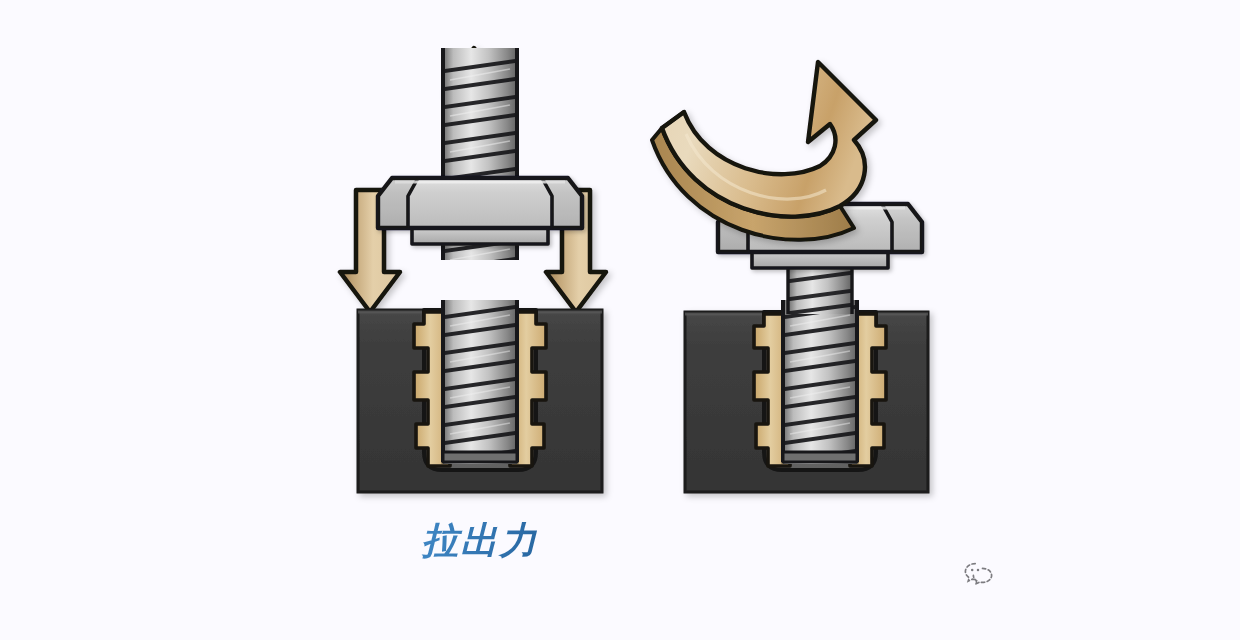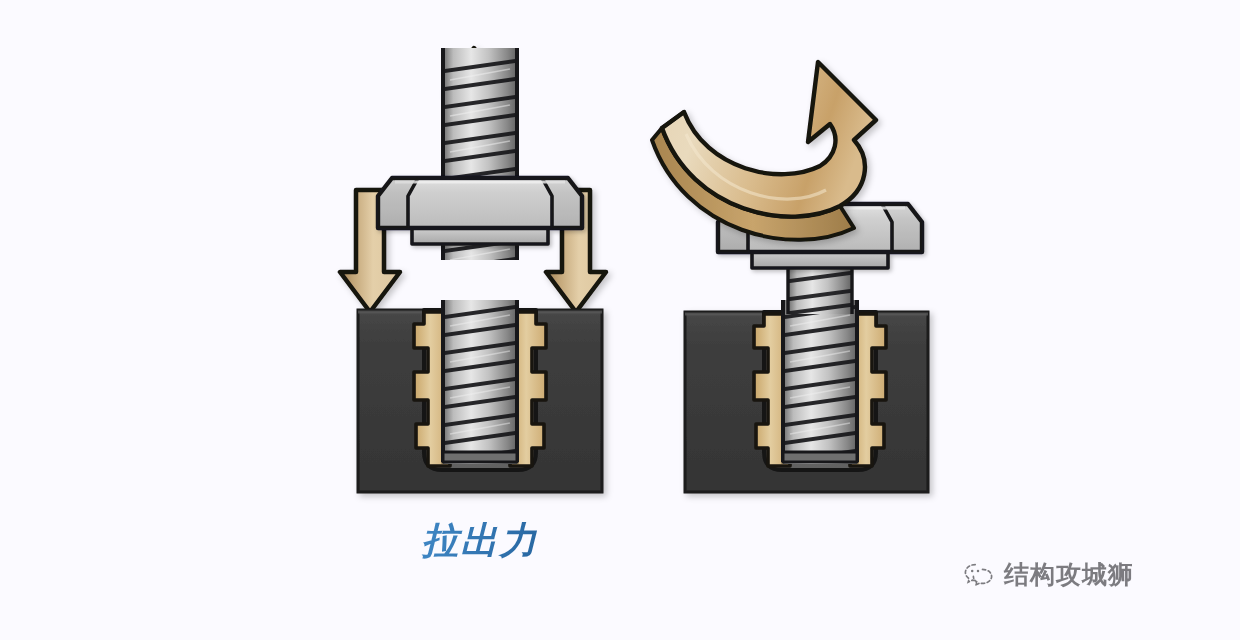--- a/index.html
+++ b/index.html
@@ -376,16 +376,15 @@
 
   <div id="watermark">
     <svg class="wm-logo" viewBox="0 0 32 32">
       <g fill="none" stroke="#2f2f33" stroke-width="1.7" stroke-linecap="round">
         <path d="M 13.2 5.6 C 7.6 5.6 3.4 9.3 3.4 13.6 C 3.4 16.1 4.9 18.3 7.2 19.7 L 6.2 23.2 L 10.2 21.2 C 11.2 21.4 12.2 21.5 13.2 21.5" stroke-dasharray="3.2 2.6"></path>
         <path d="M 20.5 10.4 C 25.8 10.4 29.6 13.6 29.6 17.4 C 29.6 21.2 25.8 24.4 20.5 24.4 C 19.4 24.4 18.4 24.3 17.5 24.1 L 13.6 26 L 14.6 22.7 C 12.4 21.4 11.4 19.5 11.4 17.4" stroke-dasharray="3.2 2.6"></path>
       </g>
       <circle cx="10.2" cy="12.0" r="1.25" fill="#2f2f33"></circle>
       <circle cx="16.0" cy="12.0" r="1.25" fill="#2f2f33"></circle>
     </svg>
-    <span class="wm-text">结构攻城狮</span>
   </div>
 
 </div>
 
 </body></html>

